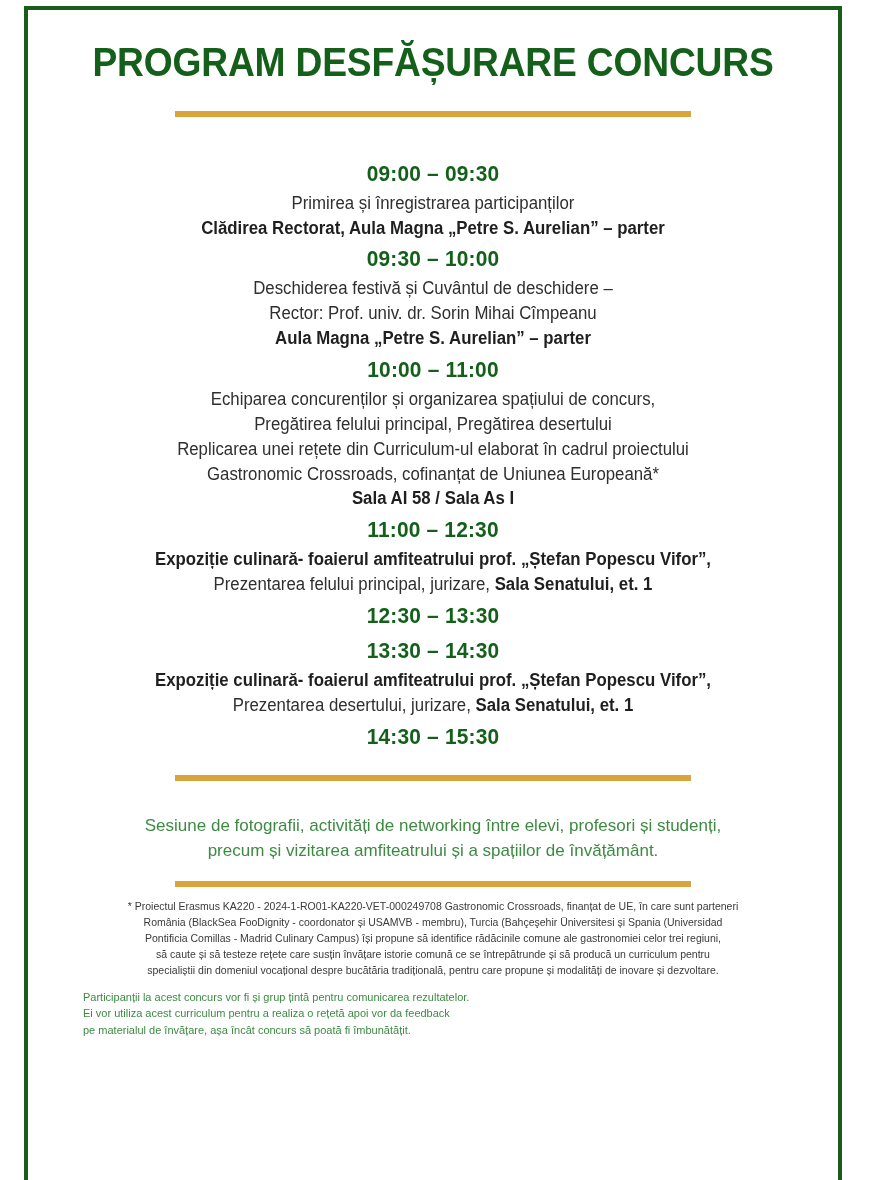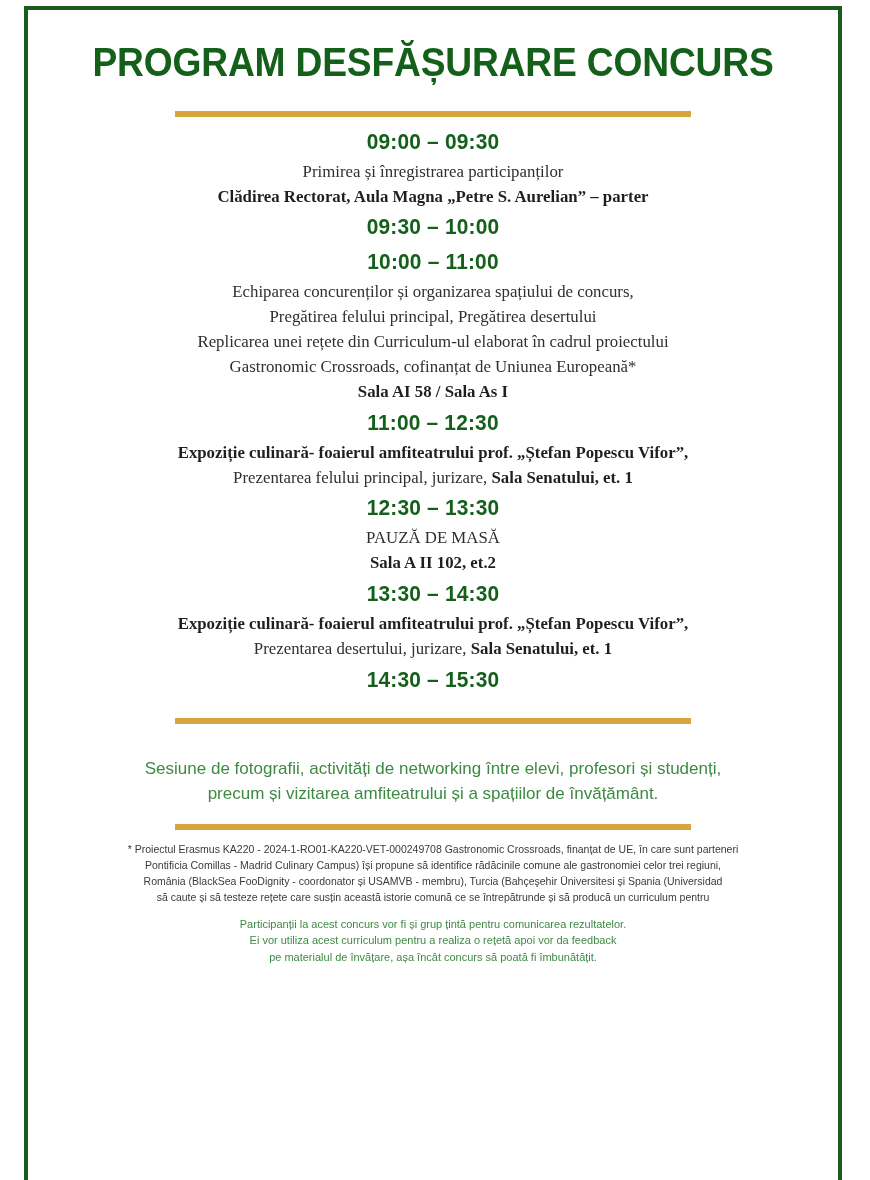--- a/index.html
+++ b/index.html
@@ -53,39 +53,38 @@
     height: 6px;
     background: #d9a43c;
     margin: 0 auto;
   }
   .divider.top    { margin-top: 26px; }
   .divider.mid    { margin-top: 22px; }
   .divider.bottom { margin-top: 18px; }
 
   
   .schedule {
-    margin-top: 8px;
+    margin-top: 40px;
   }
   .slot {
     text-align: center;
     margin-bottom: 2px;
   }
   .slot-time {
     color: #14601a;
     font-family: "Liberation Sans Narrow", "Liberation Sans", sans-serif;
     font-size: 22px;
     font-weight: bold;
     line-height: 1.5;
     letter-spacing: 0.2px;
     transform: scaleX(0.95);
     transform-origin: center;
   }
   .slot-lines {
     margin-top: 1px;
-    font-family: Liberation Serif, serif;
   }
   .line {
     color: #2f2f2f;
     font-size: 17.5px;
     line-height: 1.42;
     transform: scaleX(0.96);
     transform-origin: center;
     white-space: nowrap;
   }
   .line.b { font-weight: bold; color: #1f1f1f; }
@@ -109,21 +108,21 @@
     text-align: center;
     color: #3a3a3a;
     font-size: 10.5px;
     line-height: 1.52;
   }
   .footnote div { white-space: nowrap; }
 
   .closing {
     margin: 10px auto 0 auto;
     width: 700px;
-    text-align: center;
+    text-align: left;
     color: #3e8a43;
     font-size: 11px;
     line-height: 1.5;
   }
   .closing div { white-space: nowrap; }
 </style>
 </head>
 <body>
 
 <div id="poster">
@@ -136,44 +135,45 @@
     <div class="schedule" id="schedule-root">
         <div class="slot">
           <div class="slot-time">09:00 – 09:30</div>
           <div class="slot-lines">
             <div class="line">Primirea și înregistrarea participanților</div>
             <div class="line b">Clădirea Rectorat, Aula Magna „Petre S. Aurelian” – parter</div>
           </div>
         </div>
         <div class="slot">
           <div class="slot-time">09:30 – 10:00</div>
+          <div class="slot-lines">
+            <div class="line">Deschiderea festivă și Cuvântul de deschidere –</div>
+            <div class="line">Rector: Prof. univ. dr. Sorin Mihai Cîmpeanu</div>
+            <div class="line b">Aula Magna „Petre S. Aurelian” – parter</div>
+          </div>
         </div>
         <div class="slot">
           <div class="slot-time">10:00 – 11:00</div>
           <div class="slot-lines">
             <div class="line">Echiparea concurenților și organizarea spațiului de concurs,</div>
             <div class="line">Pregătirea felului principal, Pregătirea desertului</div>
             <div class="line">Replicarea unei rețete din Curriculum-ul elaborat în cadrul proiectului</div>
             <div class="line">Gastronomic Crossroads, cofinanțat de Uniunea Europeană*</div>
             <div class="line b">Sala AI 58 / Sala As I</div>
           </div>
         </div>
         <div class="slot">
           <div class="slot-time">11:00 – 12:30</div>
           <div class="slot-lines">
             <div class="line b">Expoziție culinară- foaierul amfiteatrului prof. „Ștefan Popescu Vifor”,</div>
             <div class="line"><span>Prezentarea felului principal, jurizare, </span><span class="b">Sala Senatului, et. 1</span></div>
           </div>
         </div>
         <div class="slot">
           <div class="slot-time">12:30 – 13:30</div>
-          <div class="slot-lines">
-            <div class="line">PAUZĂ DE MASĂ</div>
-            <div class="line b">Sala A II 102, et.2</div>
-          </div>
         </div>
         <div class="slot">
           <div class="slot-time">13:30 – 14:30</div>
           <div class="slot-lines">
             <div class="line b">Expoziție culinară- foaierul amfiteatrului prof. „Ștefan Popescu Vifor”,</div>
             <div class="line"><span>Prezentarea desertului, jurizare, </span><span class="b">Sala Senatului, et. 1</span></div>
           </div>
         </div>
         <div class="slot">
           <div class="slot-time">14:30 – 15:30</div>
@@ -184,23 +184,24 @@
 
     <div class="highlight" id="highlight-root">
         <div>Sesiune de fotografii, activități de networking între elevi, profesori și studenți,</div>
         <div>precum și vizitarea amfiteatrului și a spațiilor de învățământ.</div>
       </div>
 
     <div class="divider bottom"></div>
 
     <div class="footnote" id="footnote-root">
         <div>* Proiectul Erasmus KA220 - 2024-1-RO01-KA220-VET-000249708 Gastronomic Crossroads, finanțat de UE, în care sunt parteneri</div>
+        <div>România (BlackSea FooDignity - coordonator și USAMVB - membru), Turcia (Bahçeşehir Üniversitesi și Spania (Universidad</div>
         <div>Pontificia Comillas - Madrid Culinary Campus) își propune să identifice rădăcinile comune ale gastronomiei celor trei regiuni,</div>
-        <div>România (BlackSea FooDignity - coordonator și USAMVB - membru), Turcia (Bahçeşehir Üniversitesi și Spania (Universidad</div>
-        <div>să caute și să testeze rețete care susțin această istorie comună ce se întrepătrunde și să producă un curriculum pentru</div>
+        <div>să caute și să testeze rețete care susțin învățare istorie comună ce se întrepătrunde și să producă un curriculum pentru</div>
+        <div>specialiștii din domeniul vocațional despre bucătăria tradițională, pentru care propune și modalități de inovare și dezvoltare.</div>
       </div>
 
     <div class="closing" id="closing-root">
         <div>Participanții la acest concurs vor fi și grup țintă pentru comunicarea rezultatelor.</div>
         <div>Ei vor utiliza acest curriculum pentru a realiza o rețetă apoi vor da feedback</div>
         <div>pe materialul de învățare, așa încât concurs să poată fi îmbunătățit.</div>
       </div>
 
   </div>
 </div>

